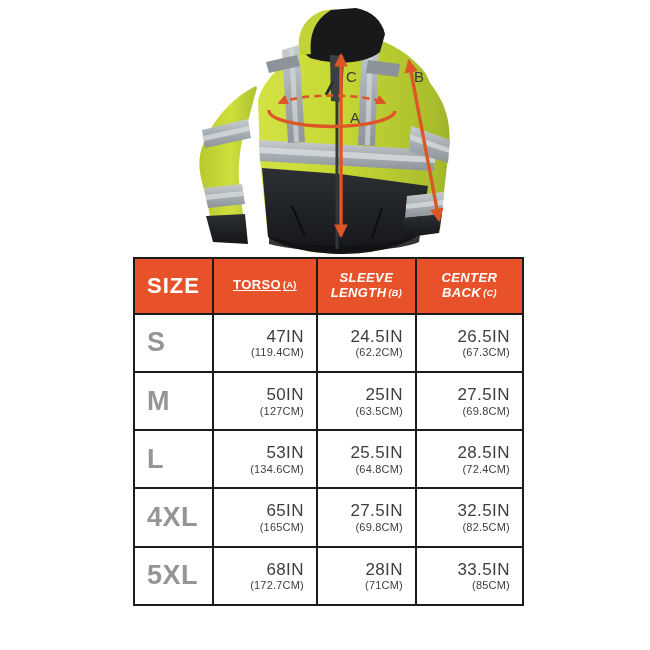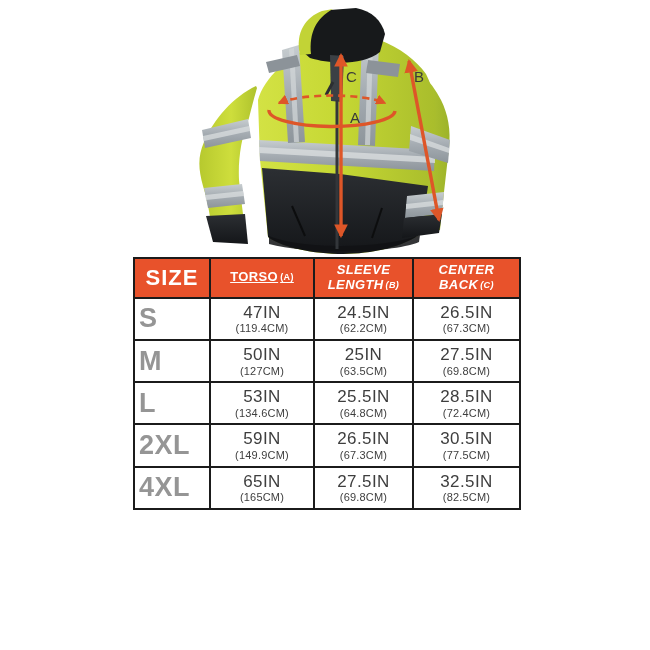--- a/index.html
+++ b/index.html
@@ -9,39 +9,39 @@
   }
   .stage{position:absolute;inset:0;width:650px;height:650px;}
   .jacket-svg{position:absolute;left:0;top:0;width:650px;height:262px;}
 
   
   .size-table{
     position:absolute;left:133px;top:257px;
     border-collapse:collapse;table-layout:fixed;
     background:#ffffff;
   }
-  .size-table th,.size-table td{border:2px solid #1b1b1b;padding:4px;vertical-align:middle;margin-left:18px;}
+  .size-table th,.size-table td{border:2px solid #1b1b1b;padding:12px;vertical-align:middle;margin-left:18px;}
   .size-table thead tr{height:36px;}
   .size-table tbody tr{height:41px;}
   .col-size{width:76px;}
   .col-torso{width:104px;}
   .col-sleeve{width:99px;}
   .col-back{width:107px;}
   .size-table thead th{
     background:#e8522b;color:#ffffff;text-align:center;
   }
   .hdr-size{font-size:22px;font-weight:bold;letter-spacing:1px;}
   .hdr-label{font-size:13px;font-weight:bold;letter-spacing:.4px;line-height:1.15;display:block;text-decoration:underline;}
   .hdr-line{display:block;font-size:13px;font-weight:bold;letter-spacing:.4px;line-height:1.15;font-style:italic;}
   .hdr-key{font-size:9px;font-weight:bold;vertical-align:1px;margin-left:2px;}
   .cell-size{
     font-size:27px;font-weight:bold;color:#959595;
     text-align:left;padding-left:10px;letter-spacing:.5px;
   }
-  .cell-val{text-align:center;color:#3e3e3e;}
+  .cell-val{text-align:right;color:#3e3e3e;}
   .v-in{display:block;font-size:17px;line-height:1.15;letter-spacing:.4px;}
   .v-cm{display:block;font-size:11px;line-height:1.15;letter-spacing:.2px;}
 </style>
 </head>
 <body>
 
 <div class="stage">
 
   <svg class="jacket-svg" viewBox="0 0 650 262">
     <defs>
@@ -199,44 +199,44 @@
         <td class="cell-val">
             <span class="v-in">25.5IN</span>
             <span class="v-cm">(64.8CM)</span>
           </td>
         <td class="cell-val">
             <span class="v-in">28.5IN</span>
             <span class="v-cm">(72.4CM)</span>
           </td>
       </tr>
       <tr>
-        <td class="cell-size">2XL</td>
-        <td class="cell-val">
-            <span class="v-in">59IN</span>
-            <span class="v-cm">(149.9CM)</span>
-          </td>
-        <td class="cell-val">
-            <span class="v-in">26.5IN</span>
-            <span class="v-cm">(67.3CM)</span>
-          </td>
-        <td class="cell-val">
-            <span class="v-in">30.5IN</span>
-            <span class="v-cm">(77.5CM)</span>
-          </td>
-      </tr>
-      <tr>
         <td class="cell-size">4XL</td>
         <td class="cell-val">
             <span class="v-in">65IN</span>
             <span class="v-cm">(165CM)</span>
           </td>
         <td class="cell-val">
             <span class="v-in">27.5IN</span>
             <span class="v-cm">(69.8CM)</span>
           </td>
         <td class="cell-val">
             <span class="v-in">32.5IN</span>
             <span class="v-cm">(82.5CM)</span>
+          </td>
+      </tr>
+      <tr>
+        <td class="cell-size">5XL</td>
+        <td class="cell-val">
+            <span class="v-in">68IN</span>
+            <span class="v-cm">(172.7CM)</span>
+          </td>
+        <td class="cell-val">
+            <span class="v-in">28IN</span>
+            <span class="v-cm">(71CM)</span>
+          </td>
+        <td class="cell-val">
+            <span class="v-in">33.5IN</span>
+            <span class="v-cm">(85CM)</span>
           </td>
       </tr>
     </tbody>
   </table>
 </div>
 
 </body></html>

